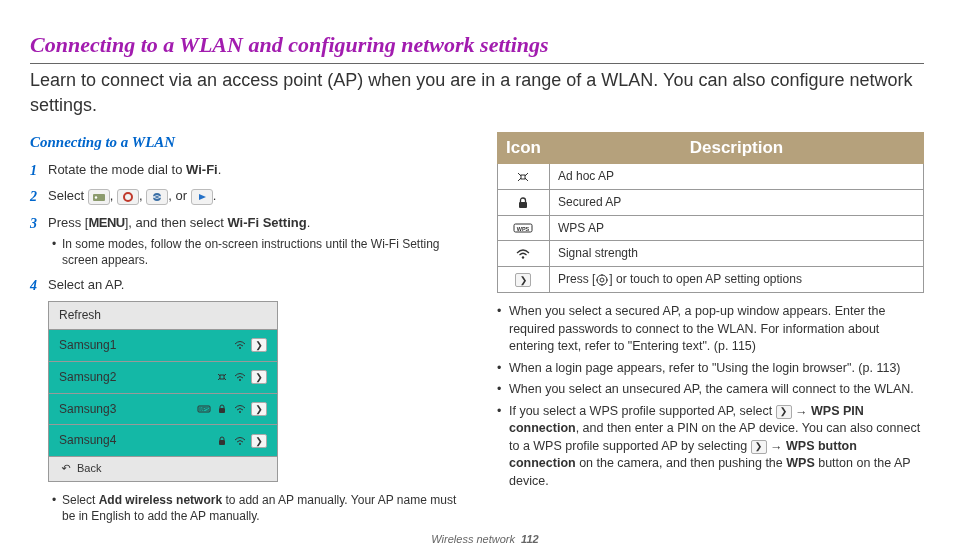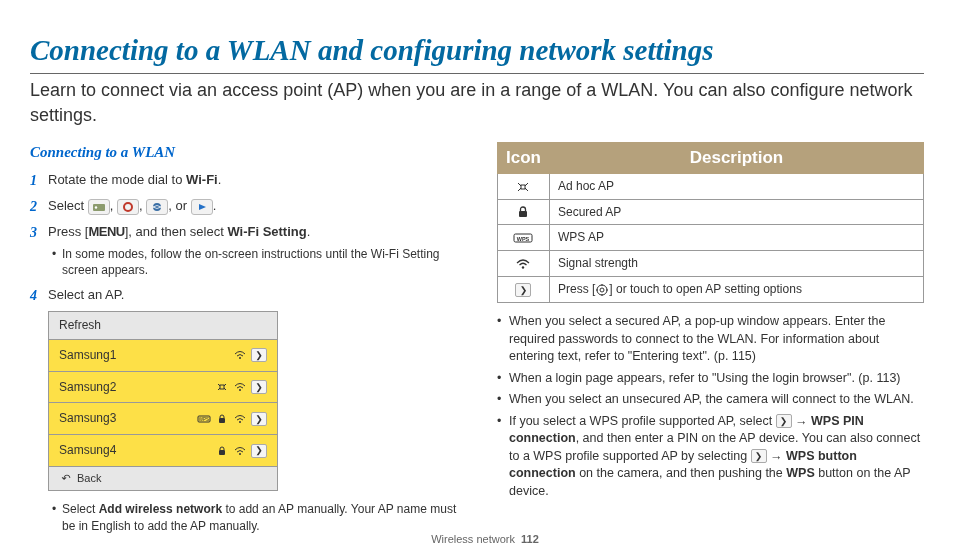--- a/index.html
+++ b/index.html
@@ -8,24 +8,24 @@
     padding: 30px 30px 10px 30px;
     font-family: Arial, Helvetica, sans-serif;
     font-size: 13px;
     color: #333;
     width: 954px;
     height: 557px;
     line-height: 1.4;
     position: relative;
   }
   h1 {
-    color: #0369a1;
+    color: #a21caf;
     font-style: italic;
     font-weight: bold;
-    font-size: 29px;
+    font-size: 22px;
     margin: 0 0 2px 0;
     font-family: Georgia, 'Times New Roman', serif;
   }
   .hr { height: 1px; background: #666; margin-bottom: 4px; }
   .intro { font-size: 18px; margin-bottom: 14px; }
   h2 {
     color: #0066cc;
     font-style: italic;
     font-weight: bold;
     font-size: 15px;
@@ -73,21 +73,21 @@
     margin: 6px 0 10px 18px;
   }
   .ap-row {
     border: 1px solid #999;
     padding: 7px 10px;
     font-size: 12px;
     display: flex;
     align-items: center;
     justify-content: space-between;
     margin-top: -1px;
-    background: #fde047;
+    background: #14b8a6;
   }
   .ap-row.header {
     background: #e7e7e7;
     padding: 5px 10px;
   }
   .ap-row.footer {
     background: #e7e7e7;
     padding: 4px 10px;
     font-size: 11px;
     justify-content: flex-start;
@@ -160,20 +160,21 @@
     color: #333;
   }
   .footer-page {
     position: absolute;
     bottom: 10px;
     left: 16px;
     right: 0;
     text-align: center;
     font-size: 11px;
     color: #666;
+    font-style: italic;
   }
   svg { vertical-align: middle; display: inline-block; }
   .inline-icon { vertical-align: middle; }
 </style>
 </head>
 <body>
 
 <h1>Connecting to a WLAN and configuring network settings</h1>
 <div class="hr"></div>
 <div class="intro">Learn to connect via an access point (AP) when you are in a range of a WLAN. You can also configure network settings.</div>

